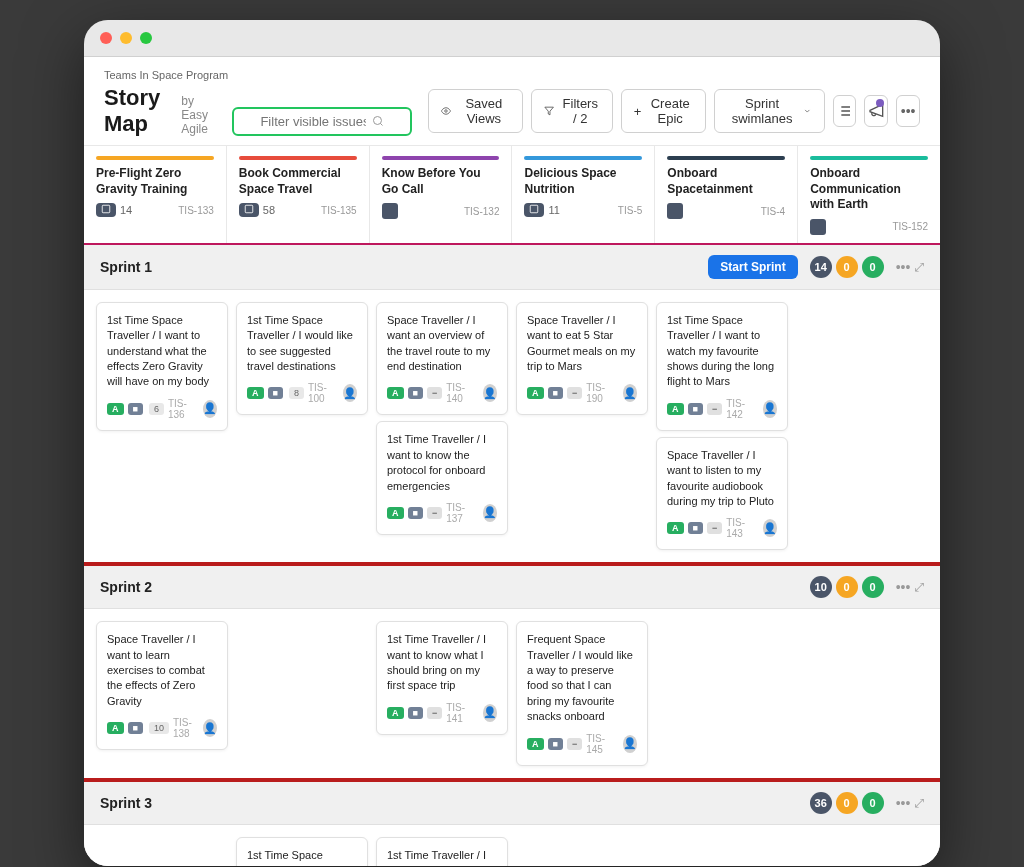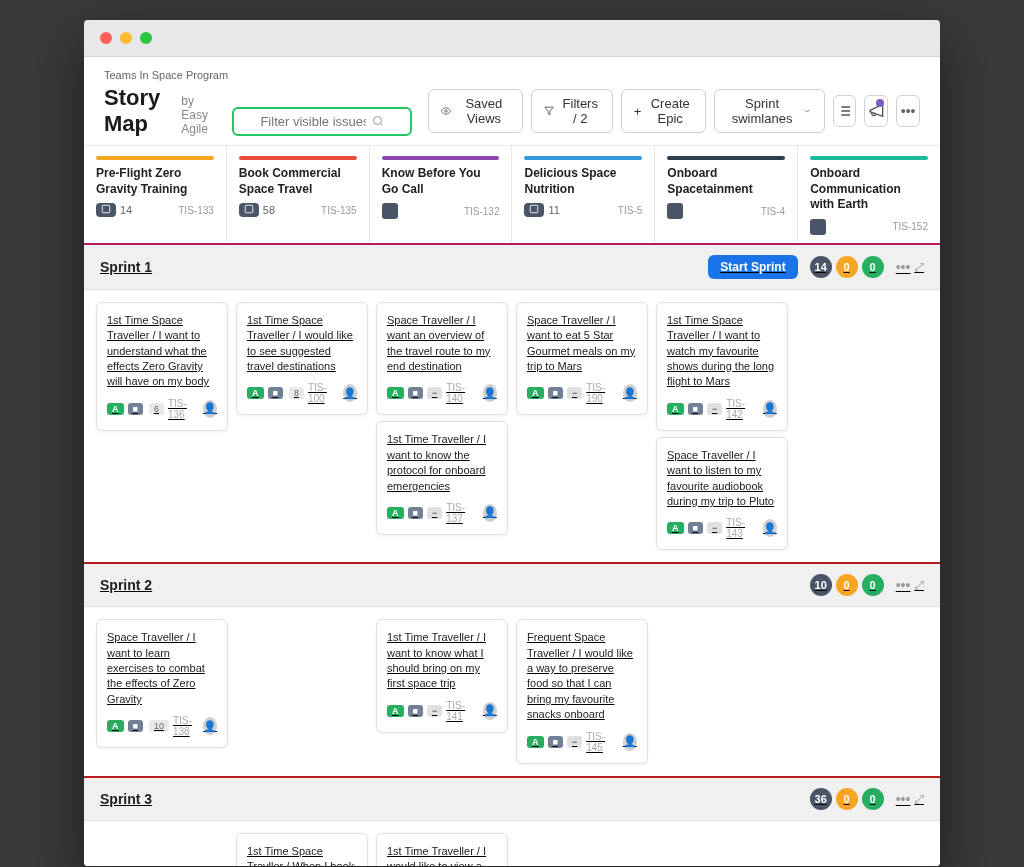--- a/index.html
+++ b/index.html
@@ -8,21 +8,21 @@
       font-family: -apple-system, BlinkMacSystemFont, 'Segoe UI', sans-serif;
       display: flex;
       justify-content: center;
       align-items: center;
       min-height: 100vh;
       padding: 20px;
     }
     .window {
       width: 856px;
       background: #737373;
-      border-radius: 4px;
+      border-radius: 24px;
       overflow: hidden;
       box-shadow: 0 20px 60px rgba(0,0,0,0.5);
     }
     .titlebar {
       background: #e8e8e8;
       padding: 12px 16px;
       display: flex;
       align-items: center;
       gap: 8px;
       border-bottom: 1px solid #d0d0d0;
@@ -194,22 +194,21 @@
       padding: 1px 5px;
       font-size: 10px;
       font-weight: 600;
     }
     .epic-id {
       font-size: 10px;
       color: #999;
     }
     .sprint-section {
       background: #f9f9f9;
-      border-bottom: 2px solid #b91c1c;
-      text-decoration: underline;
+      border-bottom: 4px solid #b91c1c;
     }
     .sprint-header {
       display: flex;
       align-items: center;
       padding: 10px 16px;
       background: #f0f0f0;
       border-bottom: 1px solid #e0e0e0;
     }
     .sprint-title {
       font-size: 14px;

